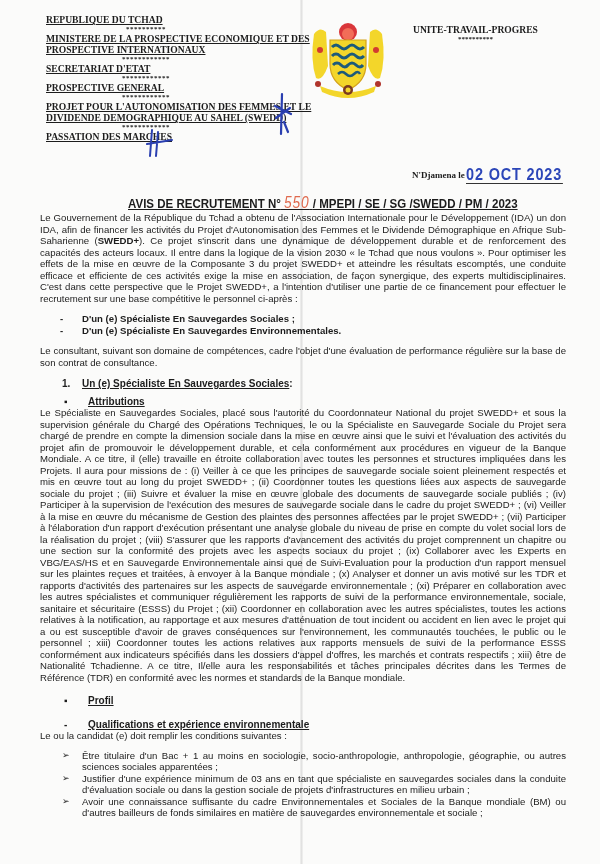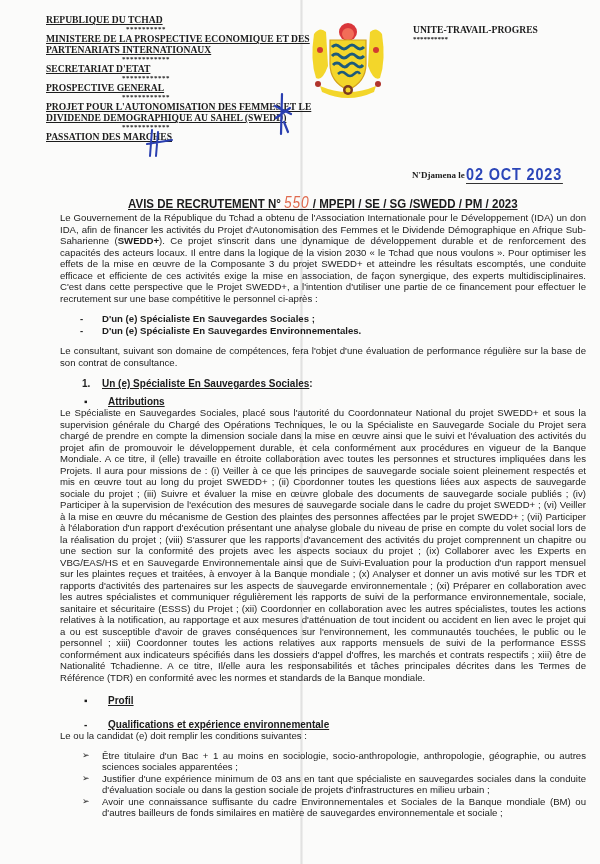--- a/index.html
+++ b/index.html
@@ -19,41 +19,42 @@
     font-family: "Liberation Serif", serif; font-weight: bold; font-size: 9.6px; line-height: 11px;
   }
   .header-left .line { white-space: nowrap; text-decoration: underline; }
   .header-left .stars { text-align: center; width: 200px; font-size: 7px; line-height: 8px; letter-spacing: 0.5px; }
   .sig1 { position: absolute; left: 272px; top: 92px; }
   .sig2 { position: absolute; left: 146px; top: 128px; }
   .arms { position: absolute; left: 306px; top: 20px; width: 84px; height: 84px; }
   .header-right {
     position: absolute; left: 413px; top: 24px;
     font-family: "Liberation Serif", serif; font-weight: bold; font-size: 9.6px; line-height: 11px;
+    text-align: center;
   }
   .header-right .stars { font-size: 7px; line-height: 8px; }
   .date-line {
     position: absolute; left: 412px; top: 166px;
     font-family: "Liberation Serif", serif; font-weight: bold; font-size: 9px;
     display: flex; align-items: center;
   }
   .date-stamp {
     display: inline-block; border-bottom: 1px solid #333; min-width: 114px;
     color: #2c46b8; font-family: "Liberation Sans", sans-serif; font-weight: bold;
     font-size: 17px; line-height: 17px; letter-spacing: 1px; transform: scaleX(0.85); transform-origin: left bottom;
     margin-left: 1px;
   }
   .title {
     position: absolute; left: 128px; top: 194px; width: 440px;
     font-weight: bold; font-size: 13.4px; text-decoration: underline; white-space: nowrap;
     transform: scaleX(0.86); transform-origin: left top;
   }
   .title .num { color: #e06a4e; font-family: "Liberation Sans", sans-serif; font-weight: normal; font-style: italic; font-size: 16px; text-decoration: underline; text-decoration-color: #1c1c1c; letter-spacing: 1px;}
   .body {
-    position: absolute; left: 60px; top: 212px; width: 526px;
+    position: absolute; left: 40px; top: 212px; width: 526px;
     font-size: 9.6px; line-height: 11.5px; text-align: justify;
   }
   .para { margin: 0; }
   .list { margin: 9px 0 9px 0; padding: 0; list-style: none; }
   .list li { display: flex; font-weight: bold; padding-left: 20px; }
   .list li .dash { width: 22px; flex: none; }
   .section {
     display: flex; margin: 10px 0 6px 0; padding-left: 22px;
     font-weight: bold; font-size: 10px;
   }
@@ -68,21 +69,21 @@
 </style>
 </head>
 <body>
 
 <div class="fold"></div>
 
 <div class="header-left">
   <div class="line">REPUBLIQUE DU TCHAD</div>
   <div class="stars">**********</div>
   <div class="line">MINISTERE DE LA PROSPECTIVE ECONOMIQUE ET DES</div>
-  <div class="line">PARTENARIATS INTERNATIONAUX</div>
+  <div class="line">PROSPECTIVE INTERNATIONAUX</div>
   <div class="stars">************</div>
   <div class="line">SECRETARIAT D'ETAT</div>
   <div class="stars">************</div>
   <div class="line">PROSPECTIVE GENERAL</div>
   <div class="stars">************</div>
   <div class="line">PROJET POUR L'AUTONOMISATION DES FEMMES ET LE</div>
   <div class="line">DIVIDENDE DEMOGRAPHIQUE AU SAHEL (SWEDD)</div>
   <div class="stars">************</div>
   <div class="line">PASSATION DES MARCHES</div>
 </div>
@@ -136,21 +137,21 @@
     <li>
         <span class="dash">-</span>
         <span>D'un (e) Spécialiste En Sauvegardes Sociales  ;</span>
       </li>
     <li>
         <span class="dash">-</span>
         <span>D'un (e) Spécialiste En Sauvegardes Environnementales.</span>
       </li>
   </ul>
 
-  <p class="para">Le consultant, suivant son domaine de compétences, fera l'objet d'une évaluation de performance régulière sur la base de son contrat de consultance.</p>
+  <p class="para">Le consultant, suivant son domaine de compétences, cadre l'objet d'une évaluation de performance régulière sur la base de son contrat de consultance.</p>
 
   <div class="section">
     <span class="n">1.</span>
     <span class="u">Un (e) Spécialiste En Sauvegardes Sociales</span>
     <span> :</span>
   </div>
 
   <div class="sub">
     <span class="b">▪</span>
       <span class="u">Attributions</span>

